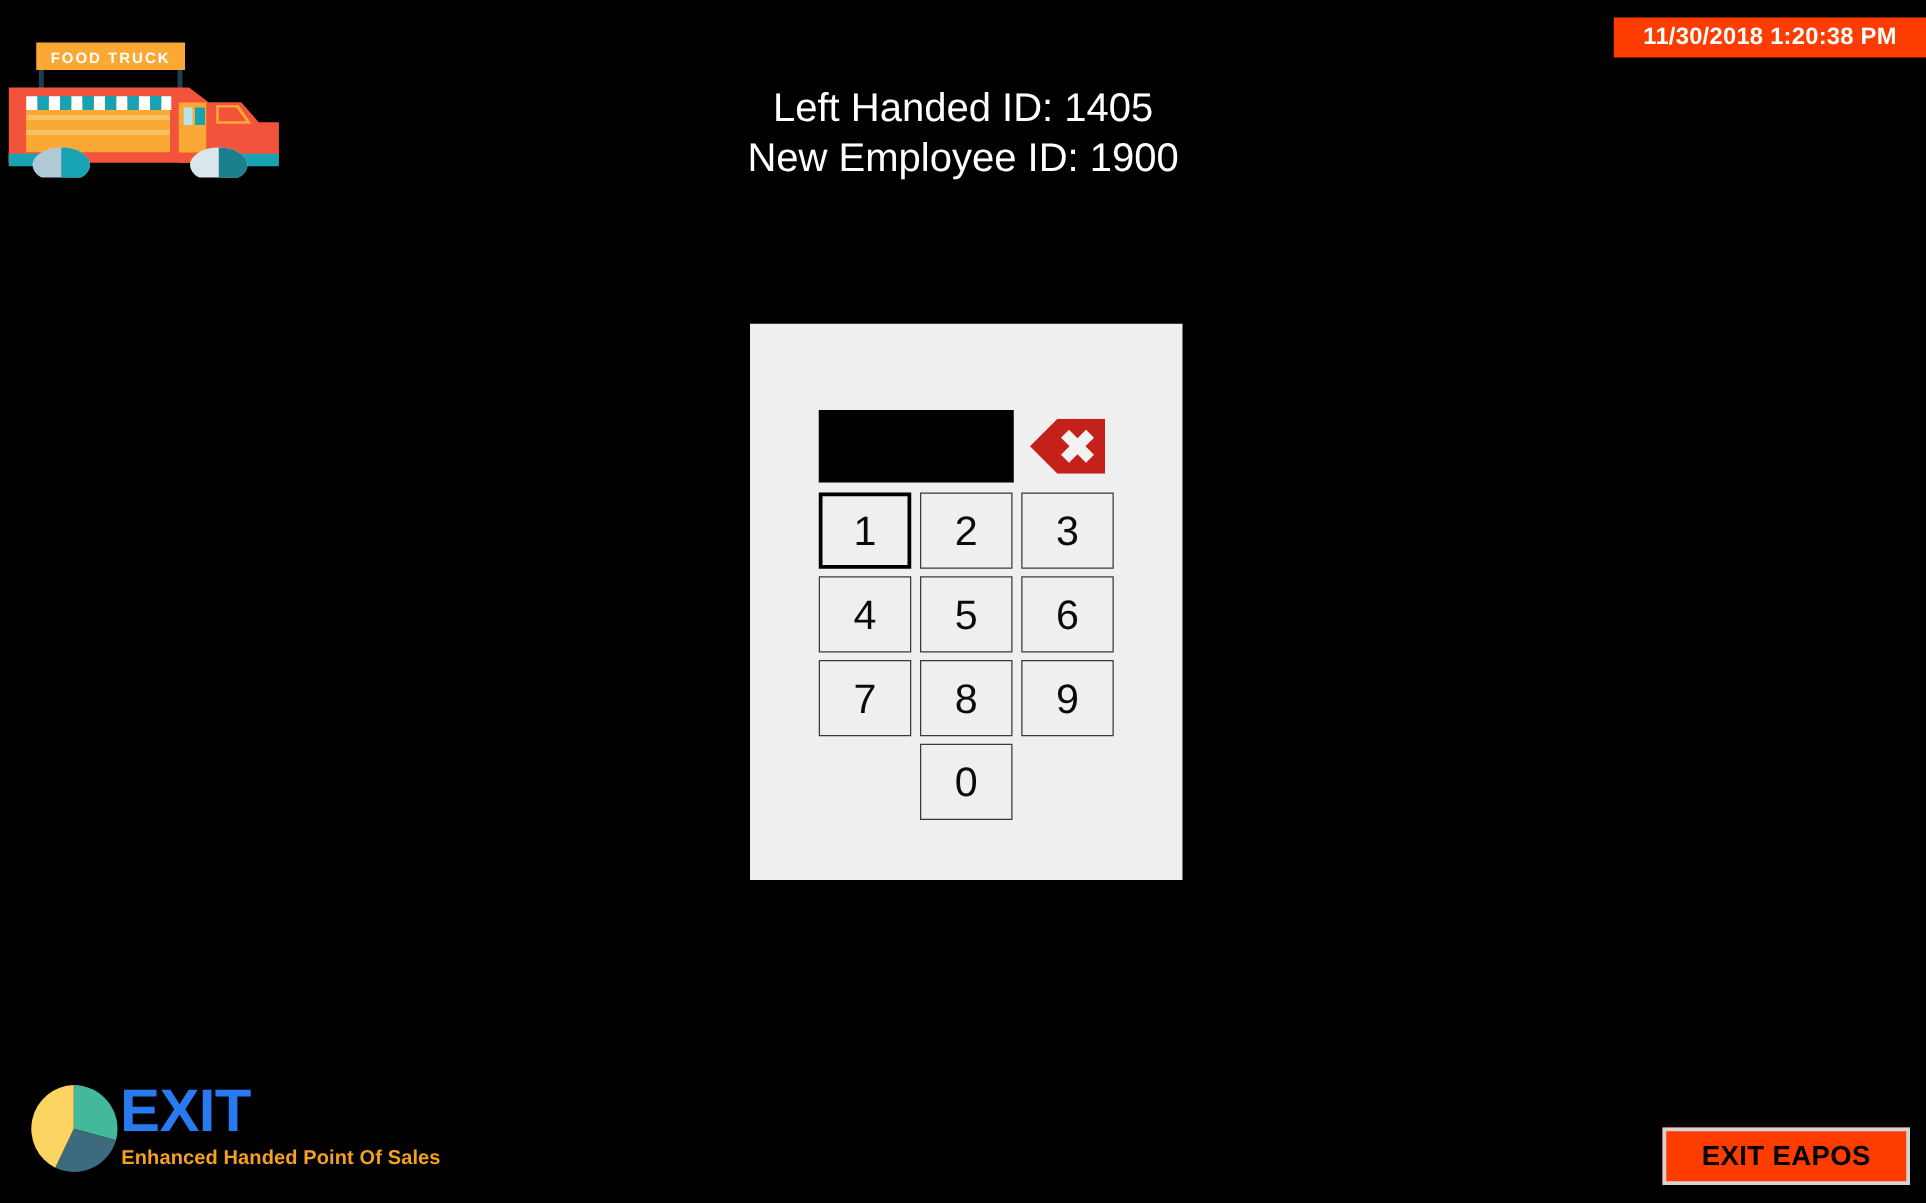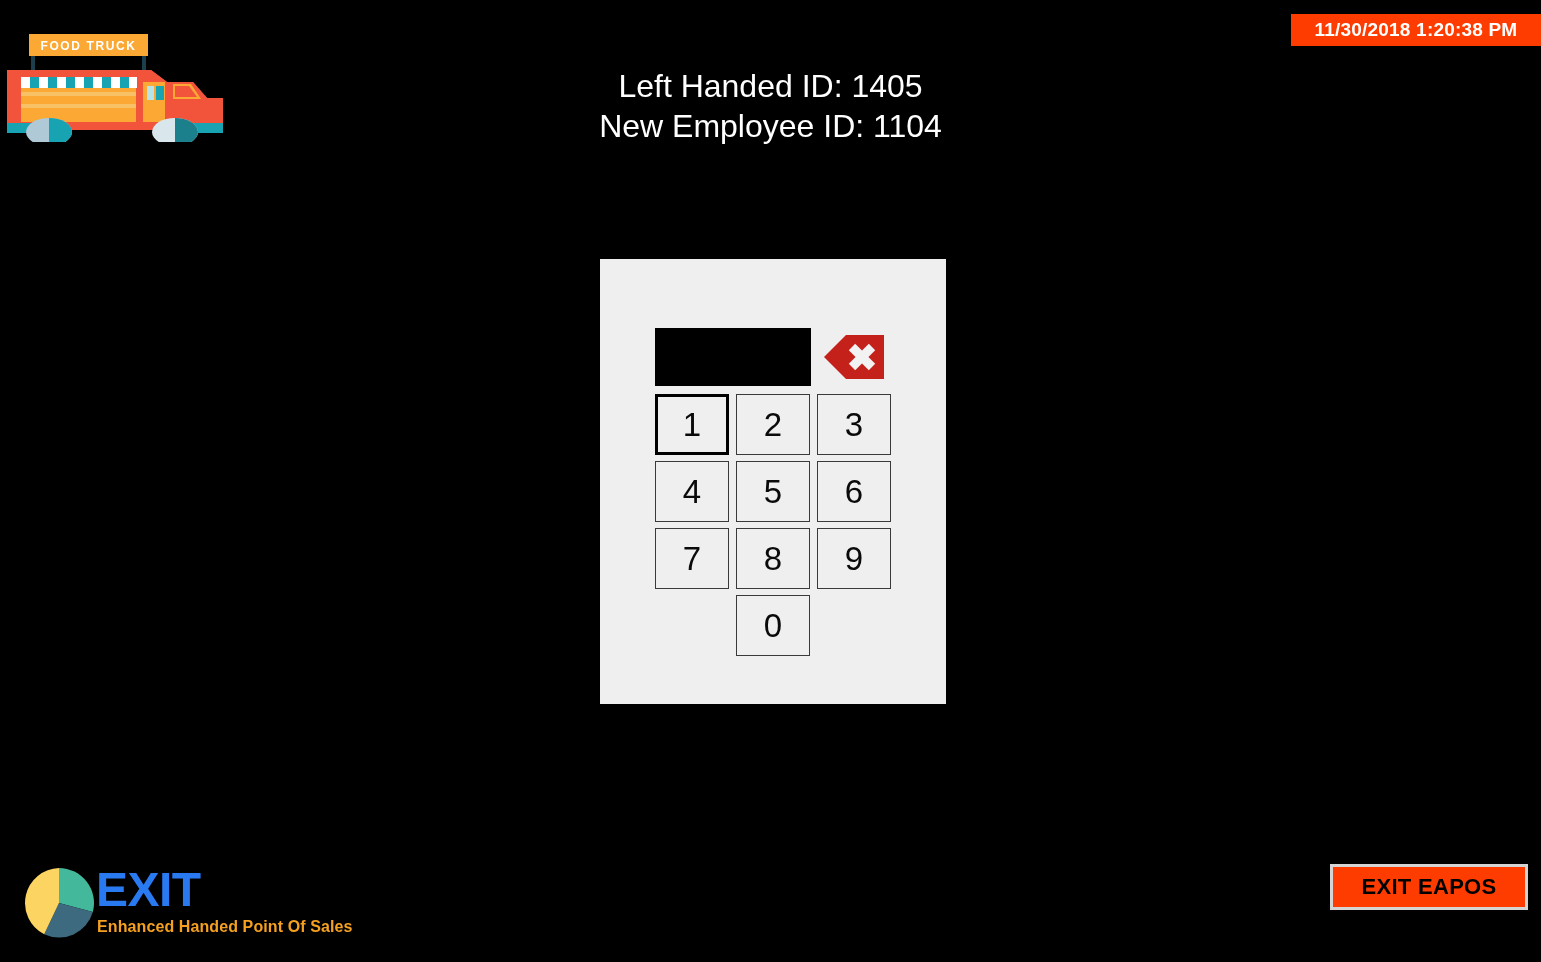--- a/index.html
+++ b/index.html
@@ -159,21 +159,21 @@
     font-size: 16px;
     font-weight: bold;
     letter-spacing: 0.1px;
     white-space: nowrap;
   }
 
   
   #exit-eapos-button {
     position: absolute;
     left: 1330px;
-    top: 864px;
+    top: 902px;
     width: 198px;
     height: 46px;
     background: #FF3C00;
     border: 3px solid #D4D4D4;
     box-sizing: border-box;
     color: #000000;
     font-family: "Liberation Sans", sans-serif;
     font-size: 22px;
     font-weight: bold;
     letter-spacing: 0.3px;
@@ -242,21 +242,21 @@
 
     <ellipse cx="48" cy="110" rx="23" ry="14" fill="#AFC9D6"></ellipse>
     <path d="M48 96 A23 14 0 0 1 48 124 Z" fill="#17A3B2"></path>
     <ellipse cx="174" cy="110" rx="23" ry="14" fill="#D9E6EC"></ellipse>
     <path d="M174 96 A23 14 0 0 1 174 124 Z" fill="#1C7F8C"></path>
   </svg>
 </div>
 
 <div id="id-header">
   <span class="id-line">Left Handed ID: 1405</span>
-  <span class="id-line">New Employee ID: 1104</span>
+  <span class="id-line">New Employee ID: 1900</span>
 </div>
 
 <div id="keypad-panel">
 
   <input id="pin-display" type="text" readonly="" value="" style="">
 
   <div id="backspace-button">
     <svg viewBox="0 0 60 44" width="60" height="44" xmlns="http://www.w3.org/2000/svg">
       <path d="M22 0 L60 0 L60 44 L22 44 L0 22 Z" fill="#C4211B"></path>
       <g stroke="#F2F2F2" stroke-width="9" stroke-linecap="butt">

